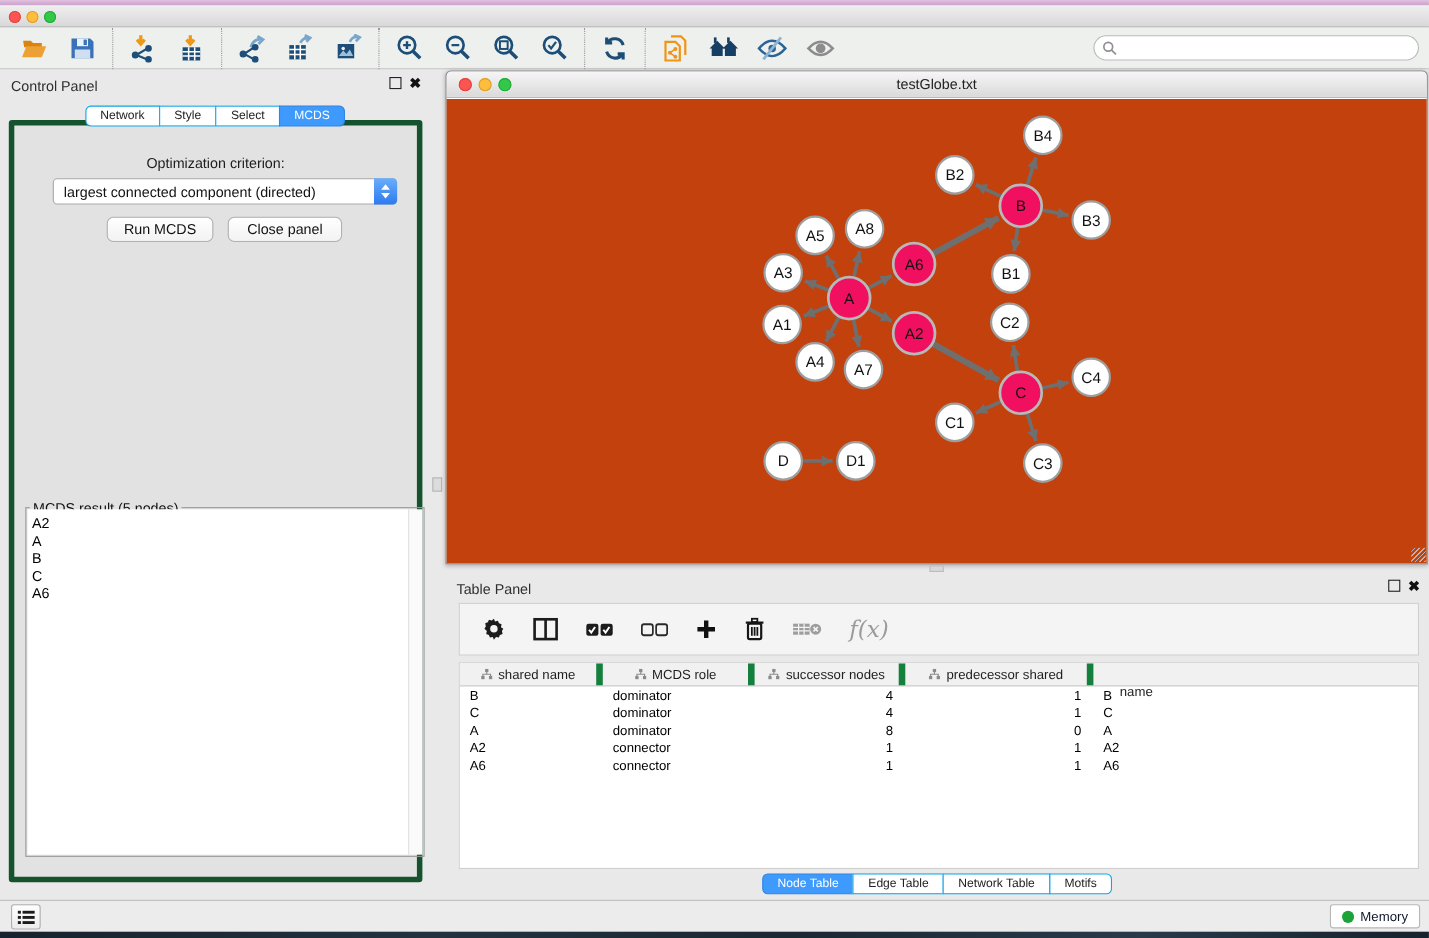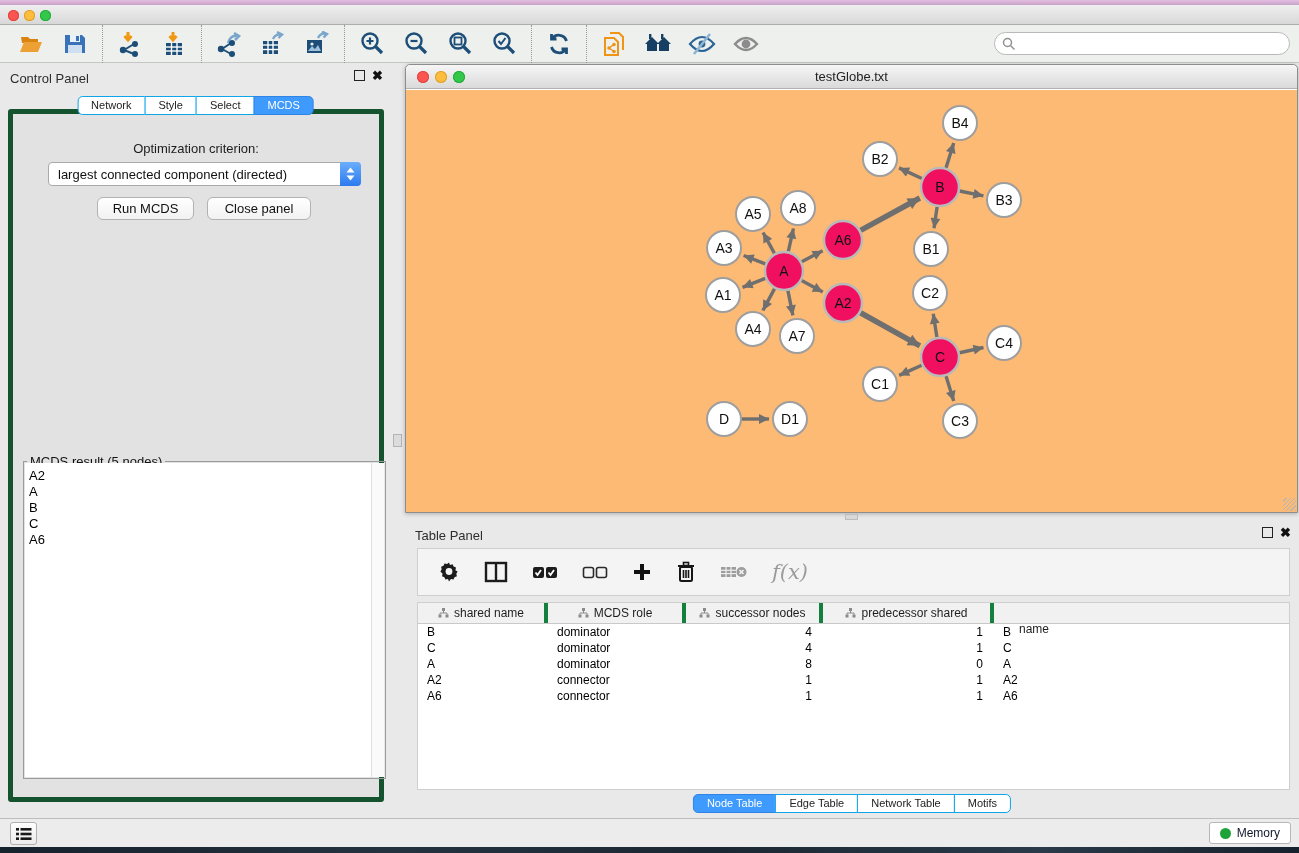--- a/index.html
+++ b/index.html
@@ -72,31 +72,31 @@
   #right-area{position:absolute;left:405px;top:0;right:0;height:100%;}
 
   
   #net-window{position:absolute;left:0;top:0;width:893px;height:449px;background:#fff;border:1px solid #8d8d8d;border-radius:5px 5px 0 0;box-shadow:0 1px 4px rgba(0,0,0,.25);}
   .net-titlebar{height:24px;background:linear-gradient(#f6f6f6,#dadada);border-bottom:1px solid #b2b2b2;border-radius:5px 5px 0 0;position:relative;}
   .net-titlebar .tl{top:6px;width:12px;height:12px;}
   .net-titlebar .tl.red{left:11px;}
   .net-titlebar .tl.yellow{left:29px;}
   .net-titlebar .tl.green{left:47px;}
   .net-titlebar .title{position:absolute;left:0;right:0;top:4px;text-align:center;font-size:13px;color:#222;}
-  .net-canvas{position:absolute;top:25px;left:0;right:0;bottom:0;background:#fdba74;overflow:hidden;padding-left:12px;}
+  .net-canvas{position:absolute;top:25px;left:0;right:0;bottom:0;background:#c2410c;overflow:hidden;}
   .resize-grip{position:absolute;right:1px;bottom:1px;width:13px;height:13px;background:repeating-linear-gradient(135deg,transparent,transparent 2px,#b5b5b5 2px,#b5b5b5 3px);}
 
   
   #table-panel{position:absolute;top:457px;left:0;right:0;bottom:0;}
   .tp-toolbar{position:absolute;left:12px;right:9px;top:27px;height:48px;background:#f4f4f4;border:1px solid #cfcfcf;display:flex;align-items:center;gap:24px;padding-left:20px;}
   .tp-btn{display:flex;align-items:center;justify-content:center;cursor:pointer;}
   .fx-label{font-size:21px;color:#9b9b9b;font-family:"DejaVu Serif",serif;font-style:italic;}
   .tp-table{position:absolute;left:12px;right:9px;top:81px;height:188px;background:#fff;border:1px solid #cfcfcf;overflow:hidden;}
   .tp-head{display:flex;height:21px;background:#f1f1f1;border-bottom:1px solid #c9c9c9;}
-  .th{display:flex;align-items:center;justify-content:center;gap:5px;font-size:12px;color:#1e1e1e;border-right:4px solid #15803d;position:relative;}
+  .th{display:flex;align-items:center;justify-content:center;gap:5px;font-size:12px;color:#1e1e1e;border-right:6px solid #15803d;position:relative;}
   .tr{display:flex;height:16px;}
   .td{font-size:12px;color:#000;line-height:16px;white-space:nowrap;overflow:hidden;}
   .tp-tabs{position:absolute;top:273px;left:50%;transform:translateX(-50%);z-index:2;}
 
   
   #status-bar{position:absolute;bottom:0;left:0;right:0;height:29px;background:#ececec;border-top:1px solid #bdbdbd;}
   .list-btn{position:absolute;left:10px;top:3px;width:27px;height:23px;background:linear-gradient(#fefefe,#ececec);border:1px solid #b0b0b0;border-radius:3px;display:flex;align-items:center;justify-content:center;cursor:pointer;}
   .mem-btn{position:absolute;right:8px;top:3px;height:22px;background:#fff;border:1px solid #b7b7b7;border-radius:3px;display:flex;align-items:center;gap:6px;padding:0 10px;cursor:pointer;}
   .mem-dot{width:11px;height:11px;border-radius:50%;background:#1da339;}
   .mem-btn span{font-size:12px;color:#0f172a;}

